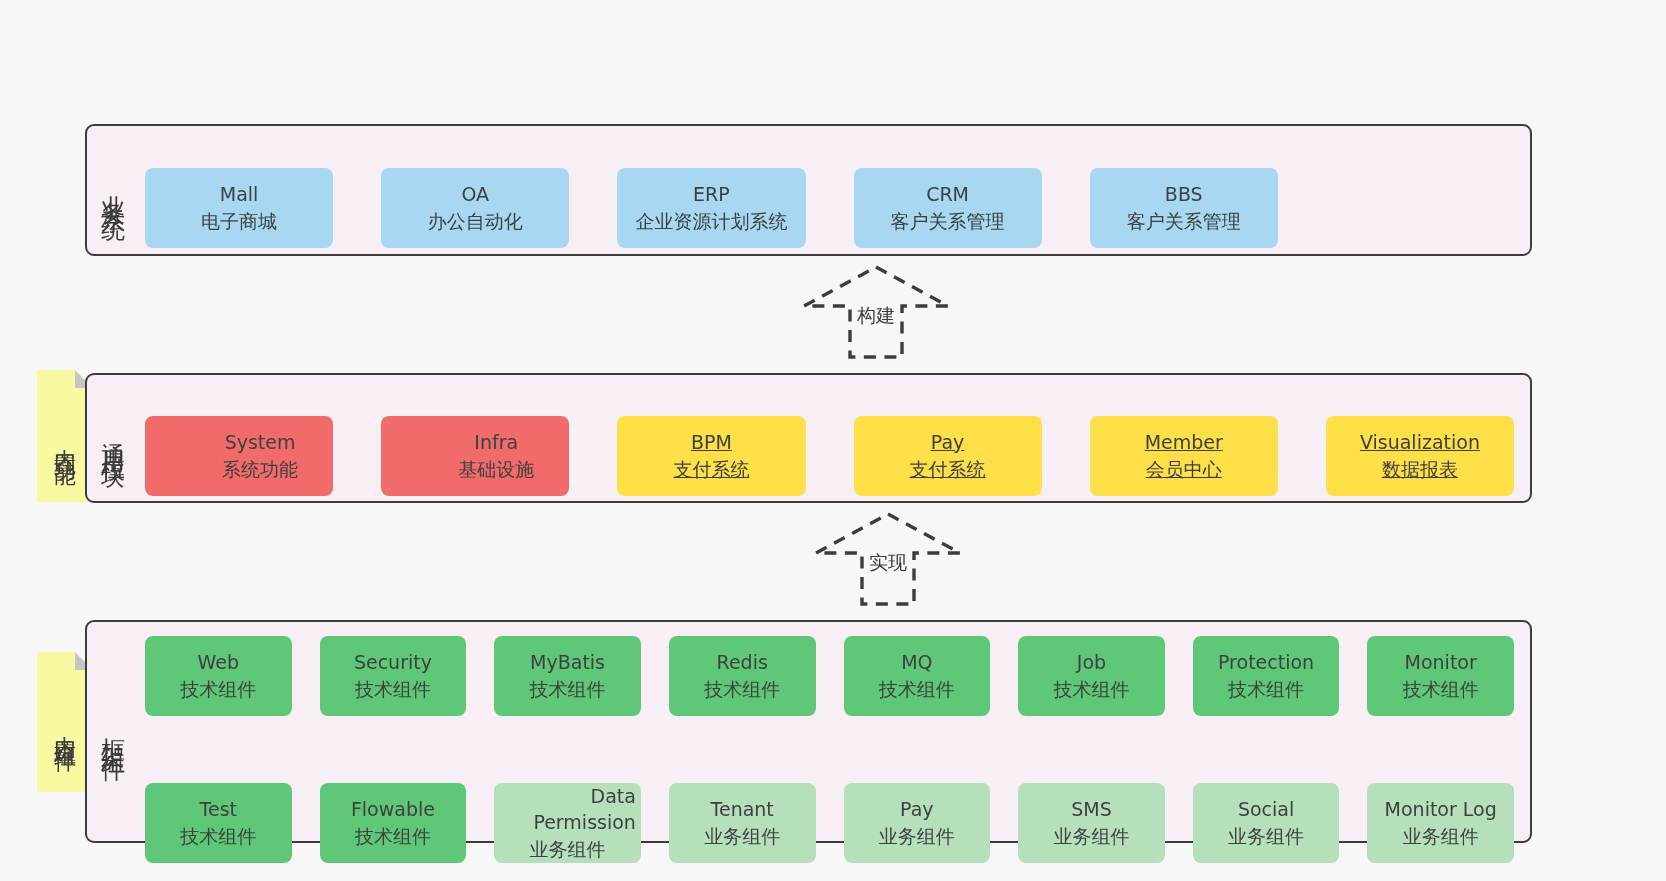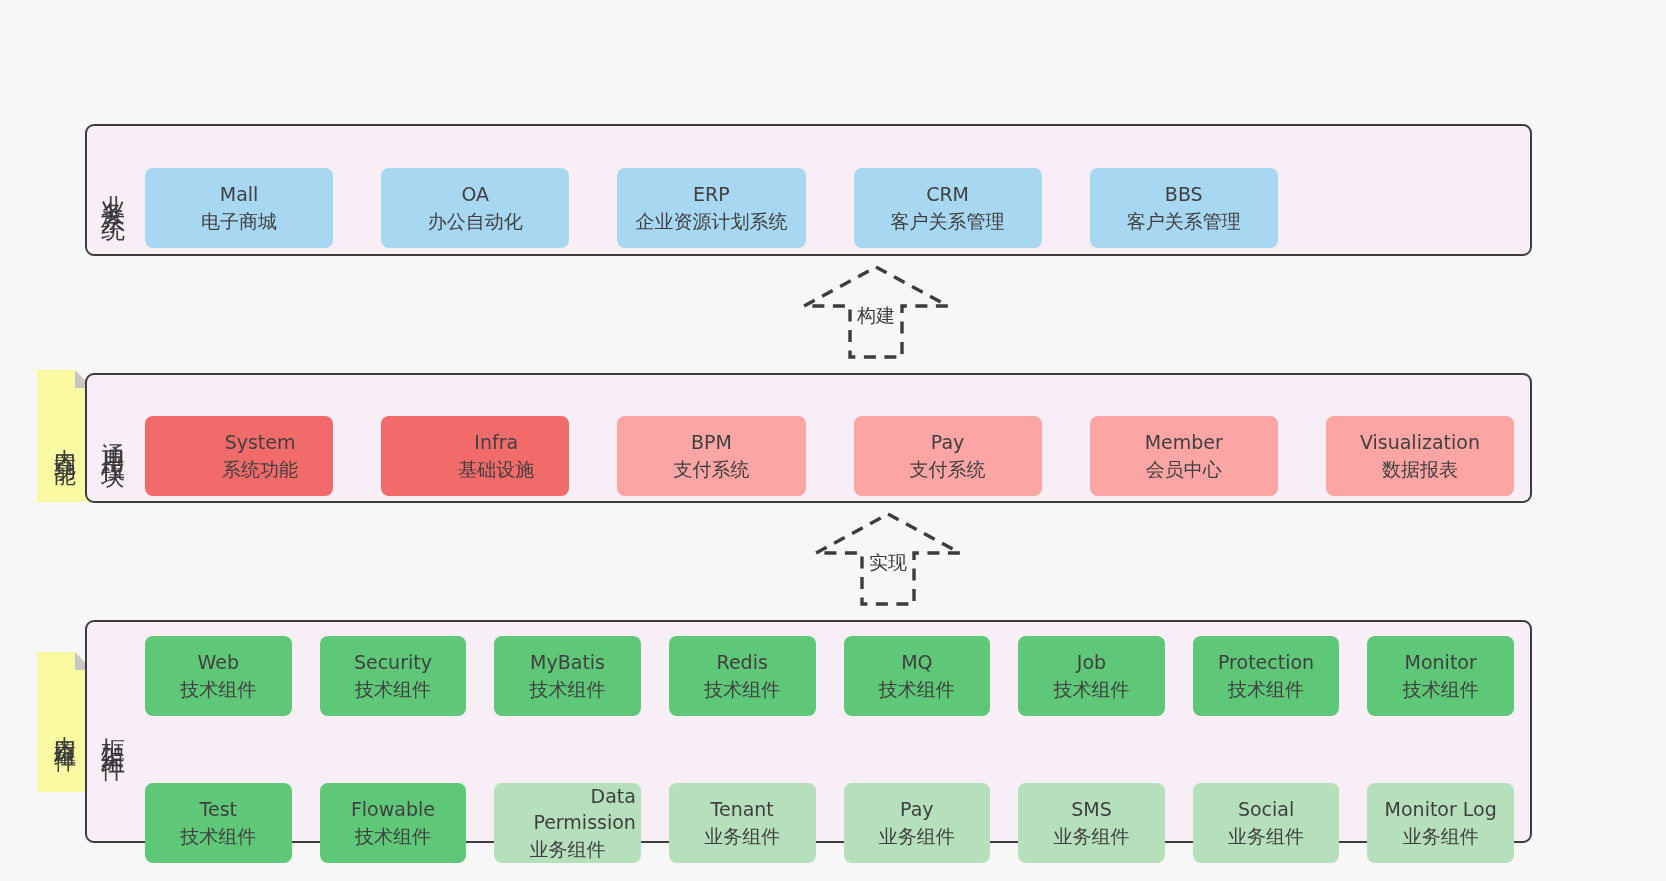--- a/index.html
+++ b/index.html
@@ -29,21 +29,21 @@
     display:flex;flex-direction:column;justify-content:center;gap:32px;
   }
   .row8{display:grid;grid-template-columns:repeat(8,1fr);gap:28px;}
   .box{
     height:80px;border-radius:8px;display:flex;flex-direction:column;
     justify-content:center;align-items:center;text-align:right;
     font-size:19px;line-height:1.4;padding:0 5px;box-sizing:border-box;color:#3f3f3f;margin-top:35px;
   }
   .blue{background:#a7d7f1;}
   .red{background:#f26b6b;padding-left:47px;}
-  .pink{background:#fca5a5;}
+  .pink{background:#fde047;text-decoration:underline;}
   .green{background:#5fc878;}
   .green-light{background:#b5e0bb;}
   .sticky{
     position:absolute;left:37px;width:56px;background:#f9f9a2;z-index:0;
     clip-path:polygon(0 0,calc(100% - 18px) 0,100% 18px,100% 100%,0 100%);
   }
   #sticky2{top:370px;height:132px;}
   #sticky3{top:652px;height:140px;}
   .fold{
     position:absolute;top:0;right:0;width:0;height:0;

